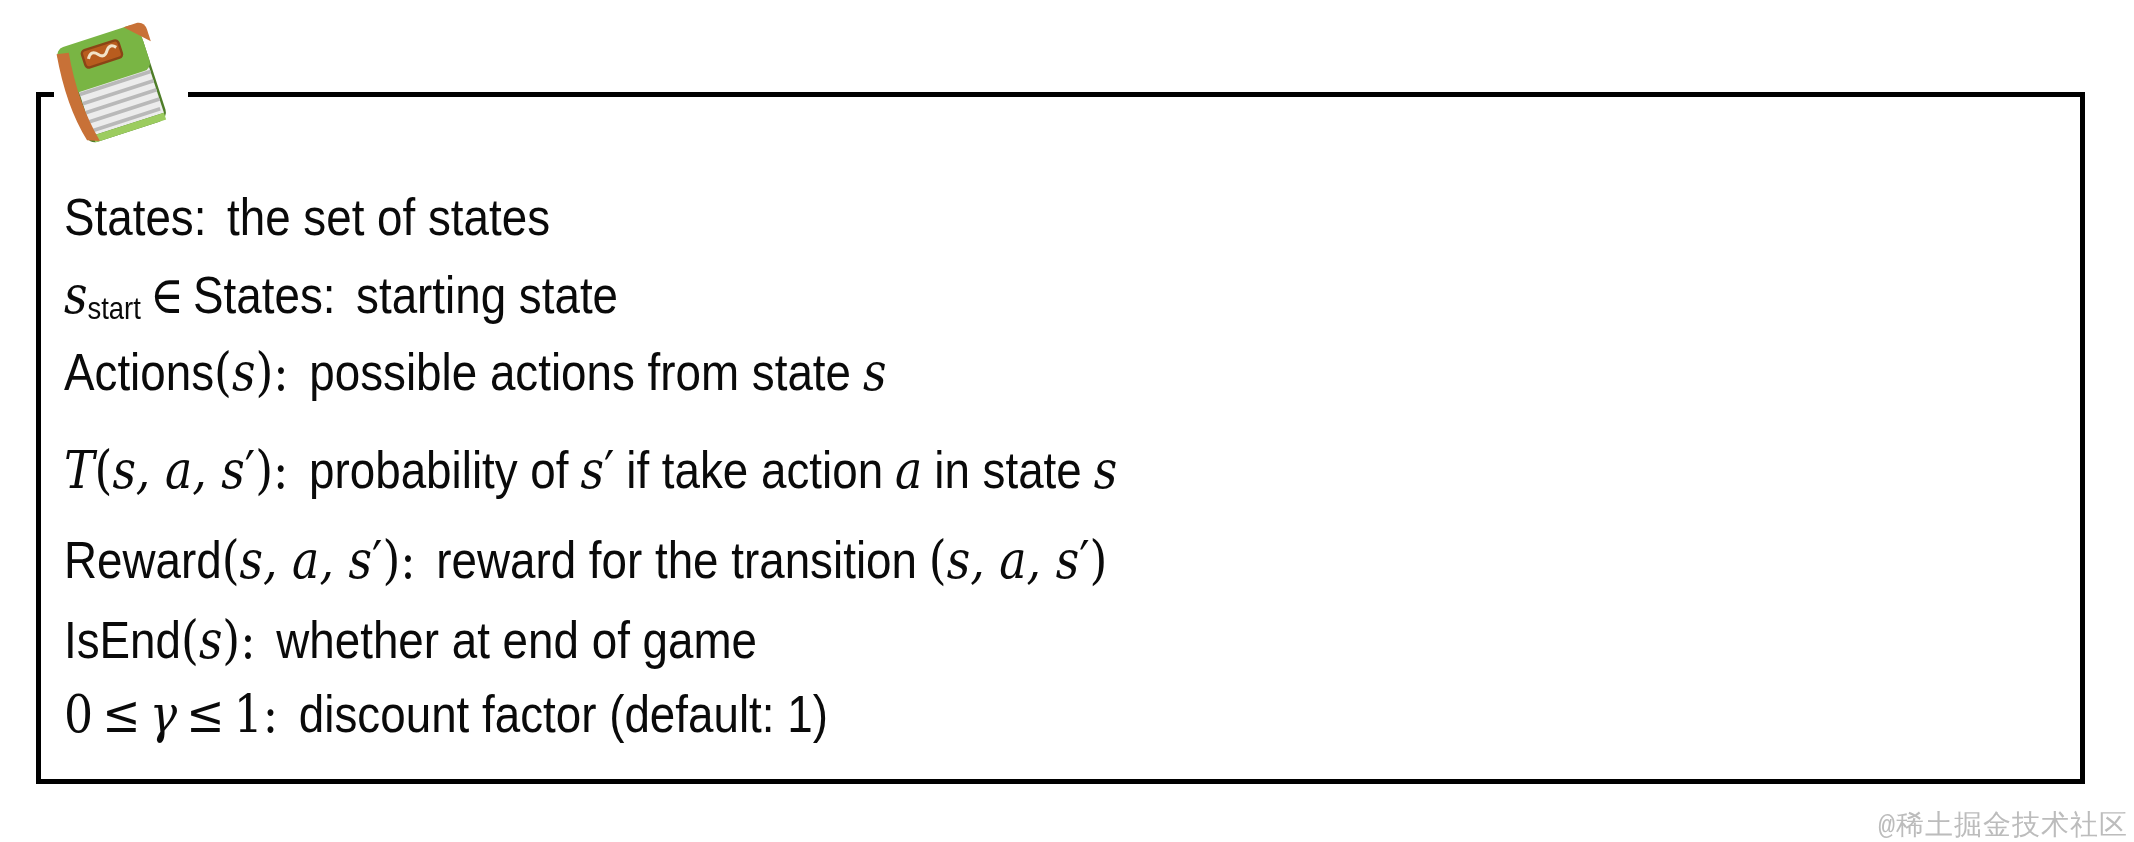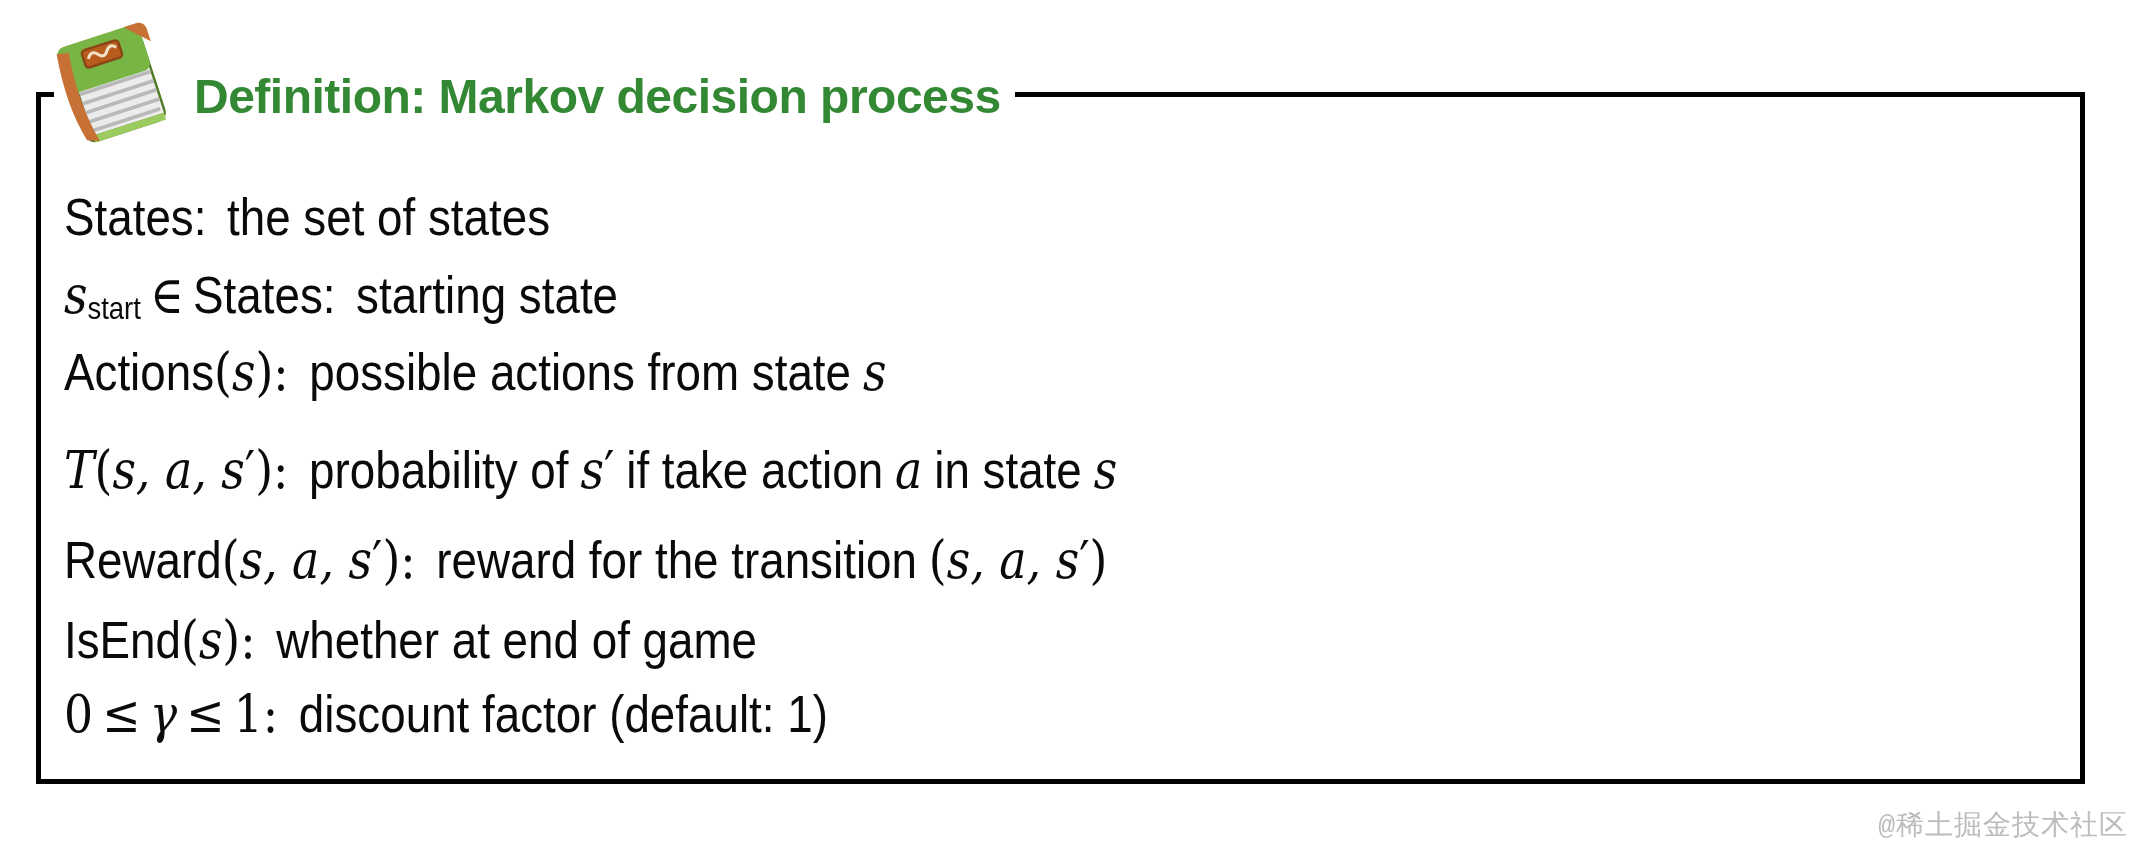--- a/index.html
+++ b/index.html
@@ -57,21 +57,20 @@
       <rect x="22" y="46" width="62" height="44" fill="#ececec"></rect>
       <path d="M22 54h62M22 62h62M22 70h62M22 78h62M22 86h60" stroke="#b9b9b9" stroke-width="3" fill="none"></path>
       <path d="M22 90 l62 0 0 6 -62 0 z" fill="#9ccc5f"></path>
       <rect x="14" y="12" width="72" height="40" rx="7" fill="#79b544"></rect>
       <path d="M14 16 q-6 44 2 76 l10 4 q-8 -36 -2 -78 z" fill="#c87137"></path>
       <path d="M74 12 l12 0 q6 1 6 8 l0 10 z" fill="#c87137"></path>
       <rect x="34" y="20" width="32" height="15" rx="3" fill="#b85c1e" stroke="#8a4516" stroke-width="2"></rect>
       <path d="M38 28 q4 -7 9 -1 q4 5 8 -1 q4 -5 8 0" stroke="#f2e2c8" stroke-width="2.5" fill="none"></path>
     </g>
   </svg>
-  <span class="def-title">Definition: Markov decision process</span>
 </div>
 
 <div class="line" style="top:185px"><span class="tx gap">States:</span><span class="tx">the set of states</span></div>
 
 <div class="line" style="top:263px"><span class="m">s</span><span class="sb">start</span><span class="rel">∈</span><span class="tx gap">States:</span><span class="tx">starting state</span></div>
 
 <div class="line" style="top:340px"><span class="tx">Actions</span><span class="up">(</span><span class="m">s</span><span class="up gap">):</span><span class="tx">possible actions from state</span><span class="m sp">s</span></div>
 
 <div class="line" style="top:438px"><span class="m">T</span><span class="up">(</span><span class="m">s, a, s</span><span class="pr">′</span><span class="up gap">):</span><span class="tx">probability of</span><span class="m sp">s</span><span class="pr">′</span><span class="tx sp">if take action</span><span class="m sp">a</span><span class="tx sp">in state</span><span class="m sp">s</span></div>
 

